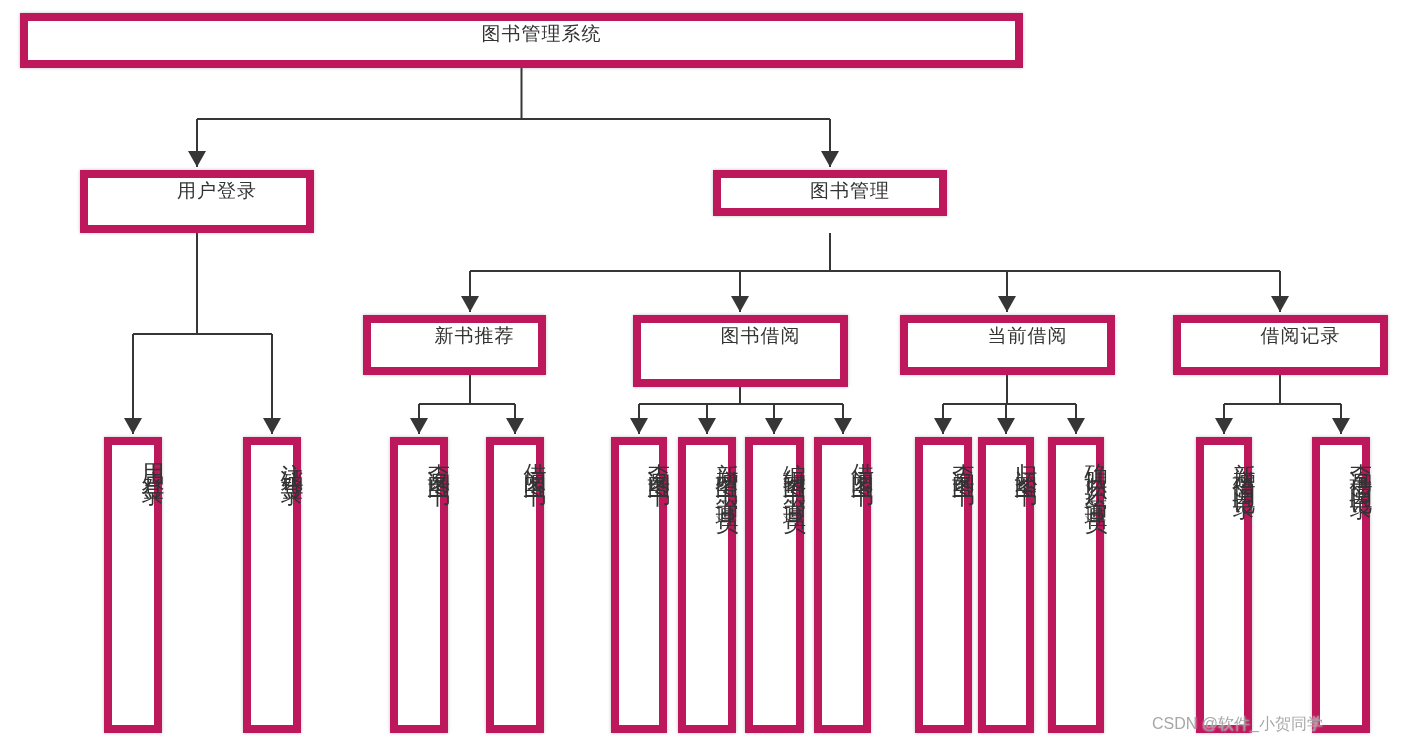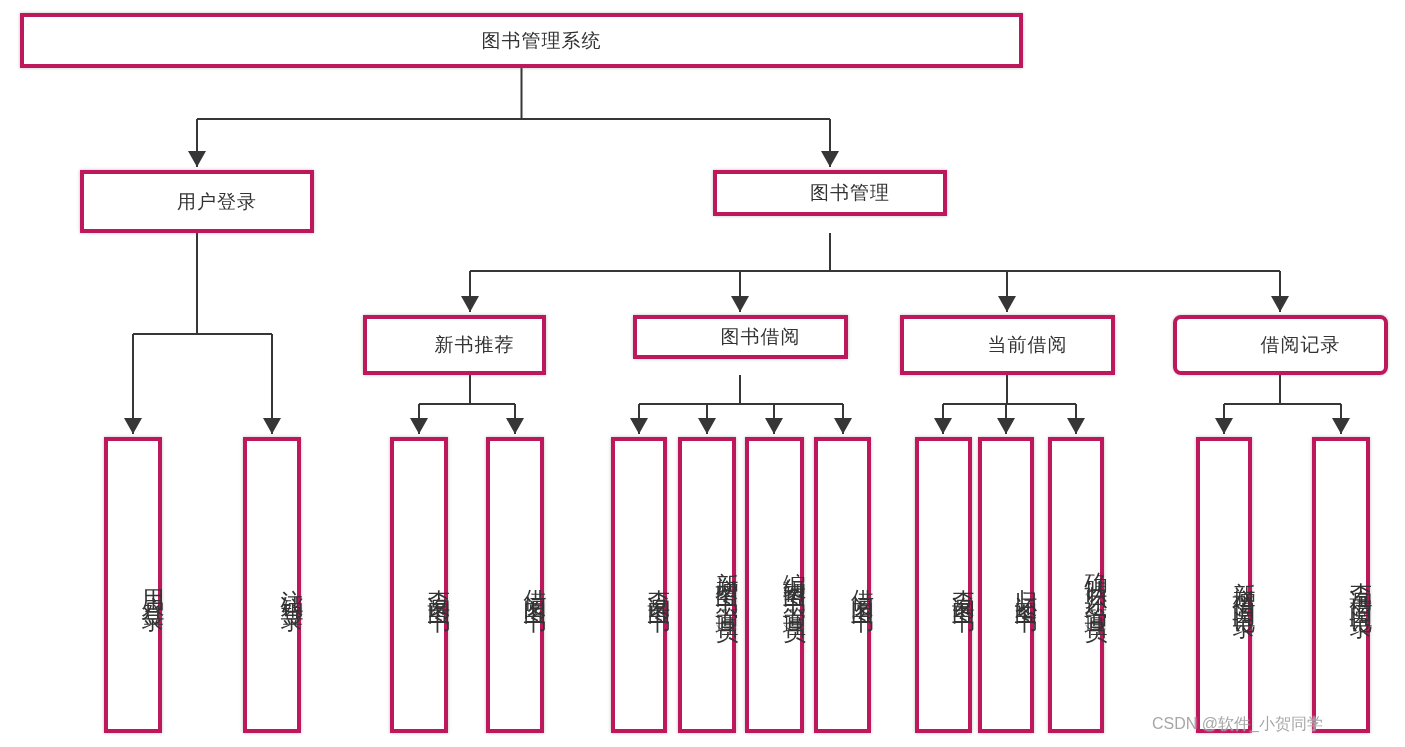--- a/index.html
+++ b/index.html
@@ -13,24 +13,23 @@
     overflow: hidden;
   }
   #connector-layer {
     position: absolute;
     left: 0; top: 0;
     width: 1405px; height: 747px;
   }
   .node {
     position: absolute;
     background: #ffffff;
-    border: 4px solid #be185d;
+    border: 8px solid #be185d;
     color: #333333;
     display: flex;
-    align-items: center;
     justify-content: center;
     box-shadow: 0 0 3px rgba(110,110,110,0.45);
     padding-left: 40px;
   }
   .h-node span {
     font-size: 19px;
     letter-spacing: 1px;
     color: #333333;
     white-space: nowrap;
   }
@@ -42,23 +41,23 @@
     color: #333333;
     white-space: nowrap;
   }
   
   #n-root  { left: 20px;  top: 13px;  width: 1003px; height: 55px; }
   
   #n-user-login { left: 80px;  top: 170px; width: 234px; height: 63px; }
   #n-book-mgmt  { left: 713px; top: 170px; width: 234px; height: 46px; }
   
   #n-new-rec   { left: 363px;  top: 315px; width: 183px; height: 60px; }
-  #n-bk-borrow { left: 633px;  top: 315px; width: 215px; height: 44px; }
+  #n-bk-borrow { left: 633px;  top: 315px; width: 215px; height: 72px; }
   #n-cur-bor   { left: 900px;  top: 315px; width: 215px; height: 60px; }
-  #n-bor-rec   { left: 1173px; top: 315px; width: 215px; height: 60px; border-radius: 8px; }
+  #n-bor-rec   { left: 1173px; top: 315px; width: 215px; height: 60px; }
   
   .leaf { top: 437px; height: 296px; }
   #l-login    { left: 104px;  width: 58px; }
   #l-logout   { left: 243px;  width: 58px; }
   #l-query1   { left: 390px;  width: 58px; }
   #l-borrow1  { left: 486px;  width: 58px; }
   #l-query2   { left: 611px;  width: 56px; }
   #l-add      { left: 678px;  width: 58px; }
   #l-edit     { left: 745px;  width: 59px; }
   #l-borrow2  { left: 814px;  width: 57px; }

